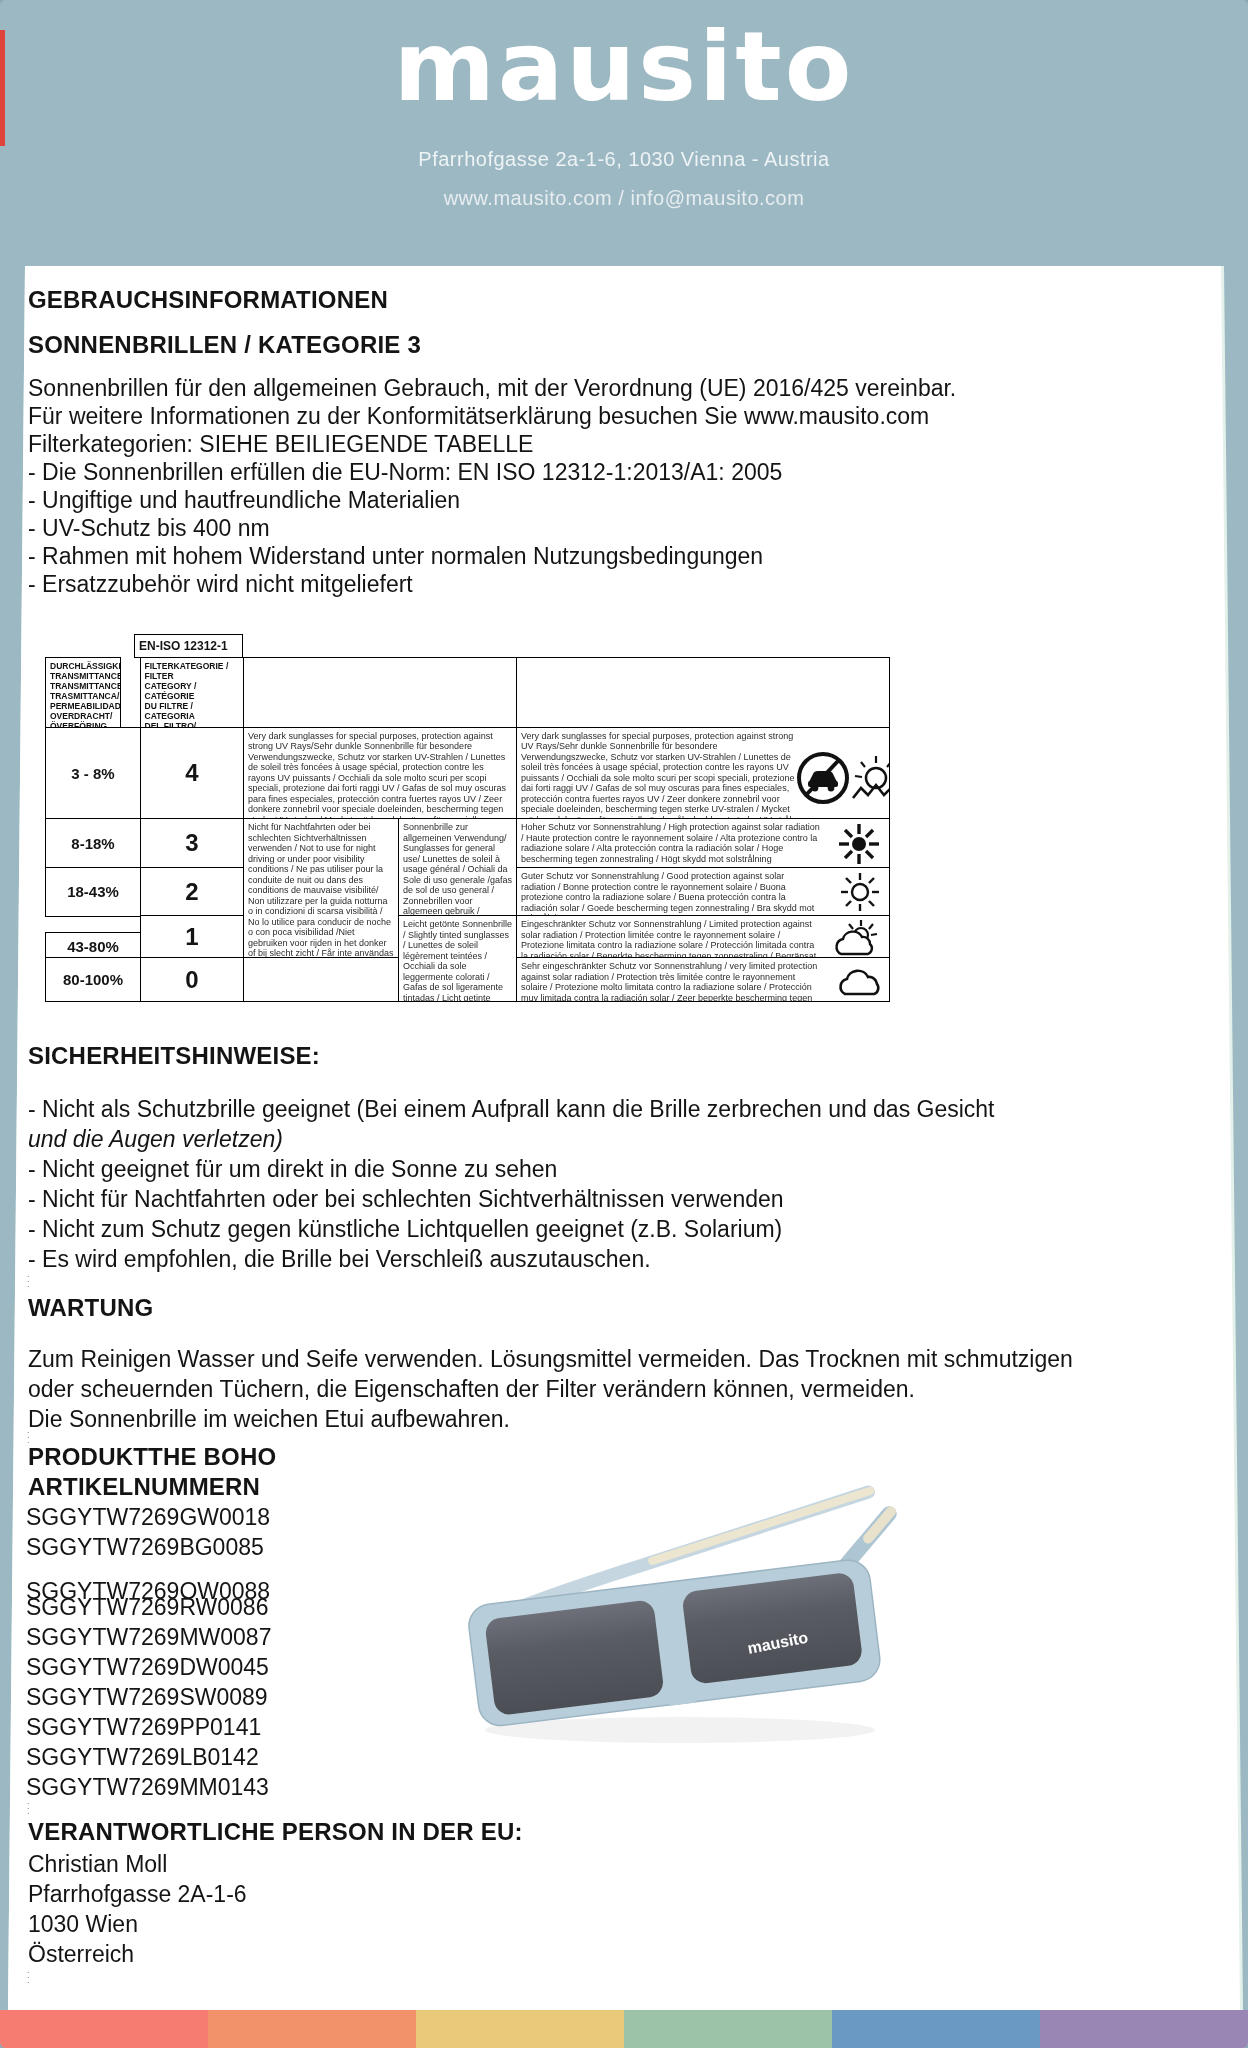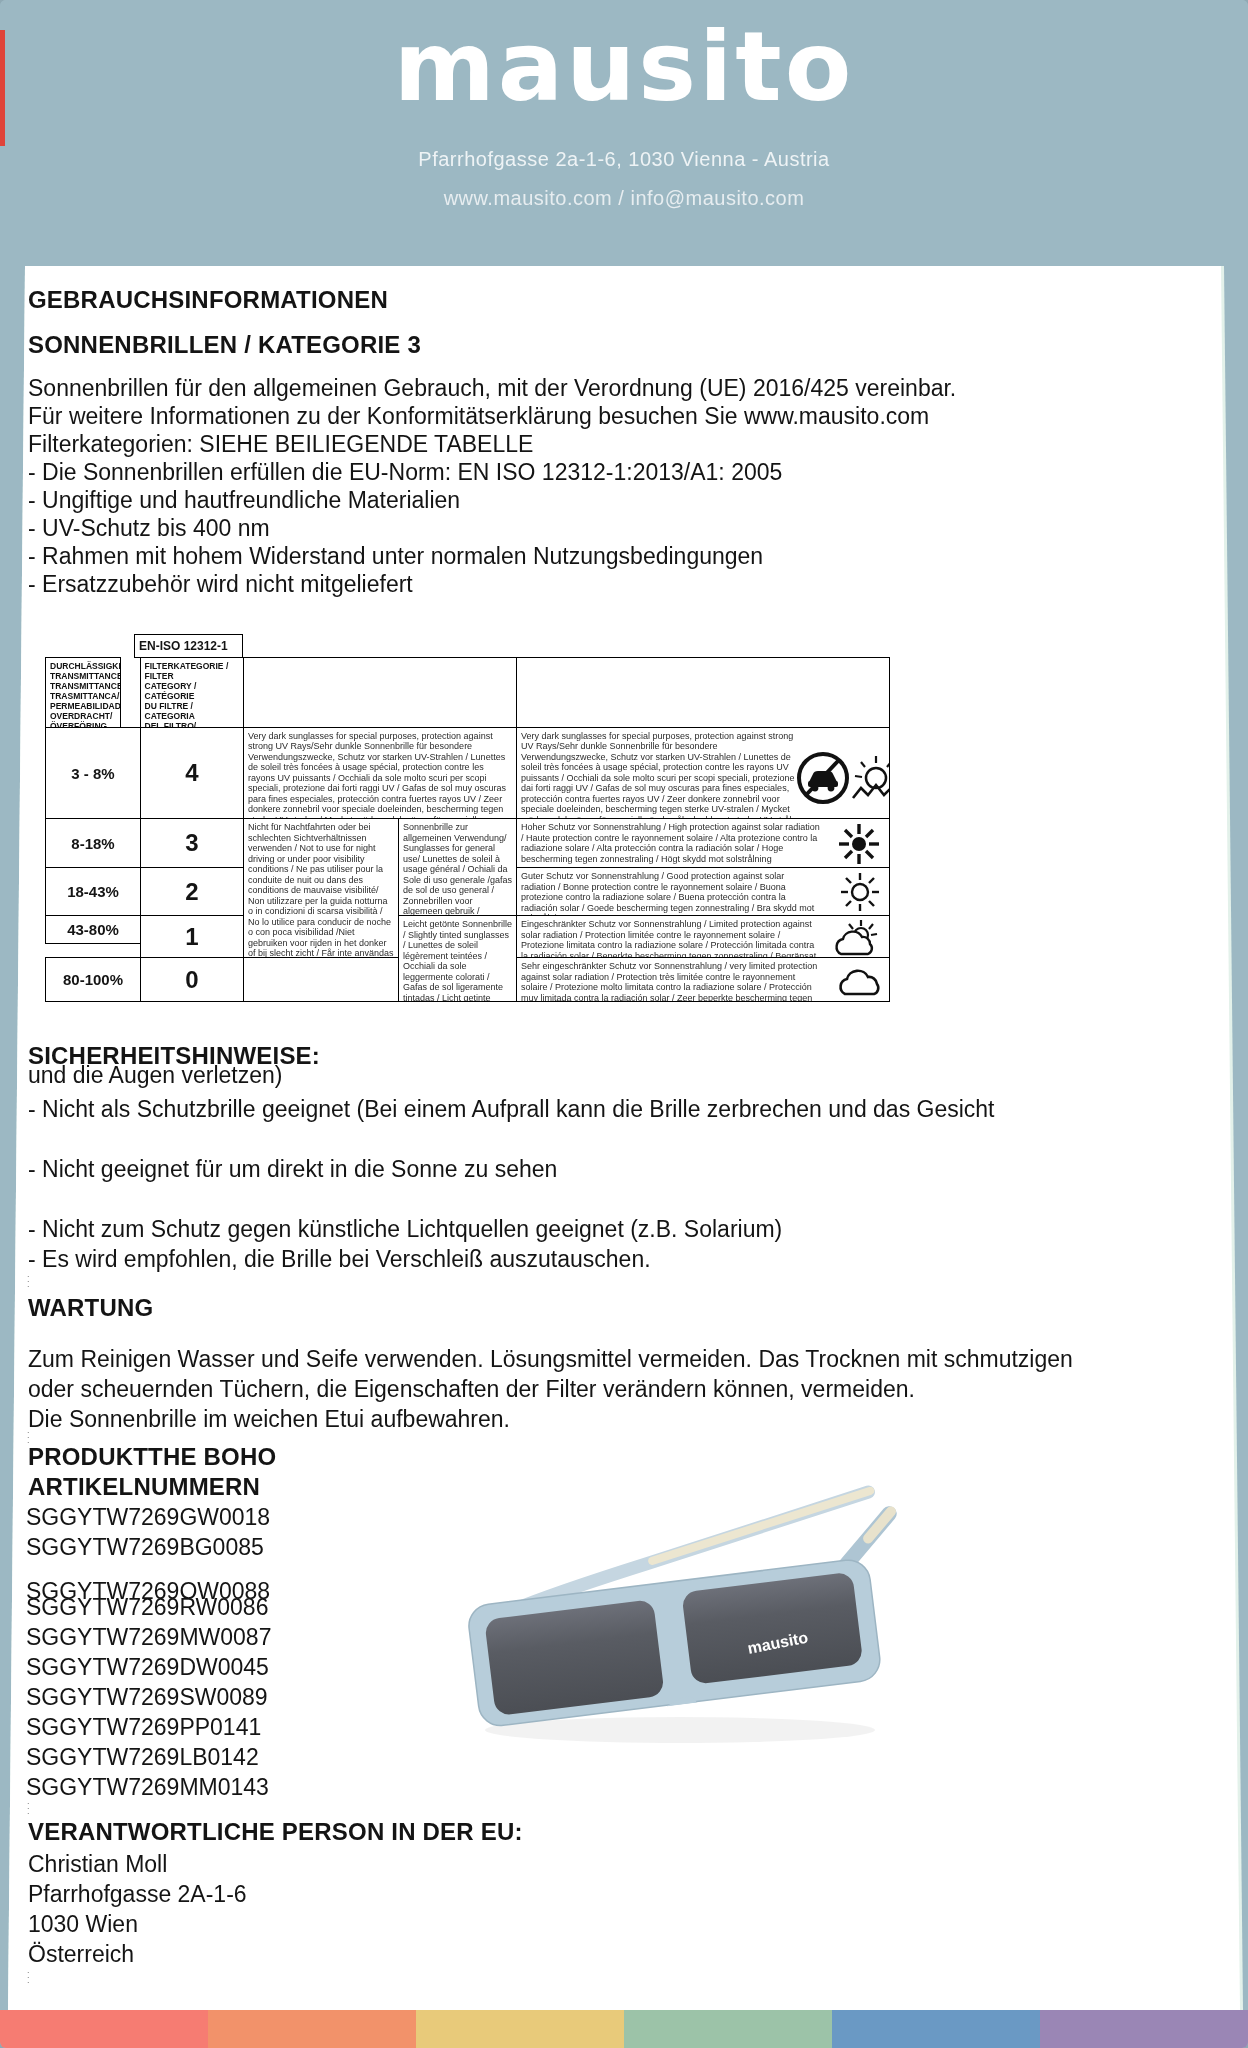--- a/index.html
+++ b/index.html
@@ -86,21 +86,21 @@
 FILTERKATEGORI</div>
     <div class="cell" style="left:198px;top:23px;width:274.5px;height:71px;"></div>
     <div class="cell" style="left:471px;top:23px;width:374px;height:71px;"></div>
 
     <div class="cell pct" style="left:0;top:92.5px;width:96px;height:93px;">3 - 8%</div>
     <div class="cell cat" style="left:94.5px;top:92.5px;width:105px;height:93px;">4</div>
     <div class="cell pct" style="left:0;top:184px;width:96px;height:50.5px;">8-18%</div>
     <div class="cell cat" style="left:94.5px;top:184px;width:105px;height:50.5px;">3</div>
     <div class="cell pct" style="left:0;top:233px;width:96px;height:49.5px;">18-43%</div>
     <div class="cell cat" style="left:94.5px;top:233px;width:105px;height:49.5px;">2</div>
-    <div class="cell pct" style="left:0;top:281px;width:96px;height:29px;">43-80%</div>
+    <div class="cell pct" style="left:0;top:298px;width:96px;height:29px;">43-80%</div>
     <div class="cell cat" style="left:94.5px;top:281px;width:105px;height:43.5px;">1</div>
     <div class="cell pct" style="left:0;top:323px;width:96px;height:45px;">80-100%</div>
     <div class="cell cat" style="left:94.5px;top:323px;width:105px;height:45px;">0</div>
 
     <div class="cell tiny" style="left:198px;top:92.5px;width:274.5px;height:93px;">Very dark sunglasses for special purposes, protection against strong UV Rays/Sehr dunkle Sonnenbrille für besondere Verwendungszwecke, Schutz vor starken UV-Strahlen / Lunettes de soleil très foncées à usage spécial, protection contre les rayons UV puissants /  Occhiali da sole molto scuri per scopi speciali, protezione dai forti raggi UV / Gafas de sol muy oscuras para fines especiales, protección contra fuertes rayos UV / Zeer donkere zonnebril voor speciale doeleinden, bescherming tegen sterke UV-stralen / Mycket mörka solglasögon för speciella ändamål, skydd mot starka UV-strålar</div>
     <div class="cell tiny" style="left:198px;top:184px;width:156.5px;height:140.5px;">Nicht für Nachtfahrten oder bei schlechten Sichtverhältnissen verwenden / Not to use for night driving or under poor visibility conditions / Ne pas utiliser pour la conduite de nuit ou dans des conditions de mauvaise visibilité/ Non utilizzare per la guida notturna o in condizioni di scarsa visibilità / No lo utilice para conducir de noche o con poca visibilidad /Niet gebruiken voor rijden in het donker of bij slecht zicht / Får inte användas för nattkörning eller under dåliga siktförhållanden</div>
     <div class="cell" style="left:198px;top:323px;width:156.5px;height:45px;"></div>
     <div class="cell tiny" style="left:353px;top:184px;width:119.5px;height:98.5px;">Sonnenbrille zur allgemeinen Verwendung/ Sunglasses for general use/ Lunettes de soleil à usage général / Ochiali da Sole di uso generale /gafas de sol de uso general / Zonnebrillen voor algemeen gebruik / Solglasögon för allmän användning</div>
     <div class="cell tiny" style="left:353px;top:281px;width:119.5px;height:87px;">Leicht getönte Sonnenbrille / Slightly tinted sunglasses / Lunettes de soleil légèrement teintées / Occhiali da sole leggermente colorati / Gafas de sol ligeramente tintadas / Licht getinte zonnebril / Något tonade solglasögon</div>
 
@@ -174,22 +174,23 @@
     <div class="cell" style="left:471px;top:323px;width:374px;height:45px;">
       <div class="tiny" style="width:300px;">Sehr eingeschränkter Schutz vor Sonnenstrahlung / very limited protection against solar radiation / Protection très limitée contre le rayonnement solaire  / Protezione molto limitata contro la radiazione solare / Protección muy limitada contra la radiación solar / Zeer beperkte bescherming tegen zonnestraling  / Mycket begränsat skydd mot solstrålning</div>
       <svg class="icon" style="left:318px;top:5px;" width="50" height="34" viewBox="0 0 50 34">
         <path d="M10 31 a8 8 0 0 1 2-15 a11 10 0 0 1 21-2 a8 8 0 0 1 9 7 a6.5 6.5 0 0 1-3 10 z" fill="#fff" stroke="#111" stroke-width="2.6"></path>
       </svg>
     </div>
   </div>
 
   <div class="abs h1" style="left:28px;top:1042px;">SICHERHEITSHINWEISE:</div>
   <div class="abs body-line" style="left:28px;top:1095px;">- Nicht als Schutzbrille geeignet (Bei einem Aufprall kann die Brille zerbrechen und das Gesicht</div>
-  <div class="abs body-line" style="left:28px;top:1061px;">und die Augen verletzen)</div>
+  <div class="abs body-line" style="left:28px;top:1125px;font-style:italic;">und die Augen verletzen)</div>
   <div class="abs body-line" style="left:28px;top:1155px;">- Nicht geeignet für um direkt in die Sonne zu sehen</div>
+  <div class="abs body-line" style="left:28px;top:1185px;">- Nicht für Nachtfahrten oder bei schlechten Sichtverhältnissen verwenden</div>
   <div class="abs body-line" style="left:28px;top:1245px;">- Es wird empfohlen, die Brille bei Verschleiß auszutauschen.</div>
   <div class="abs body-line" style="left:28px;top:1215px;">- Nicht zum Schutz gegen künstliche Lichtquellen geeignet (z.B. Solarium)</div>
   <div class="abs dots" style="left:27px;top:1272px;">.<br>.<br>.</div>
 
   <div class="abs h1" style="left:28px;top:1294px;">WARTUNG</div>
   <div class="abs body-line" style="left:28px;top:1375px;">oder scheuernden Tüchern, die Eigenschaften der Filter verändern können, vermeiden.</div>
   <div class="abs body-line" style="left:28px;top:1345px;">Zum Reinigen Wasser und Seife verwenden.  Lösungsmittel vermeiden.  Das Trocknen mit schmutzigen</div>
   <div class="abs body-line" style="left:28px;top:1405px;">Die Sonnenbrille im weichen Etui aufbewahren.</div>
   <div class="abs dots" style="left:27px;top:1428px;">.<br>.<br>.</div>
 

